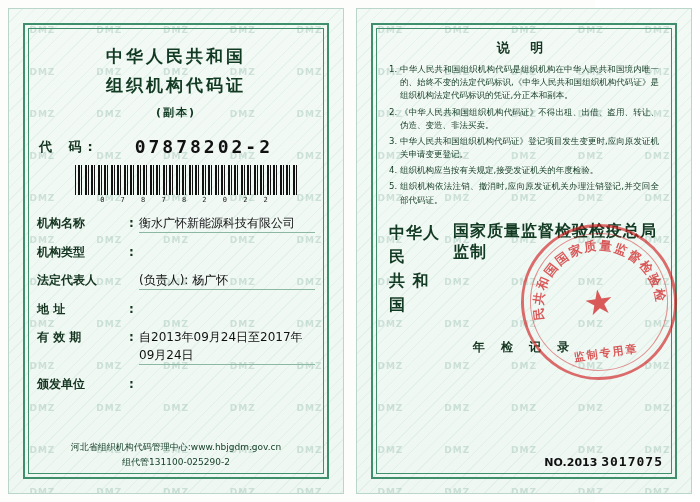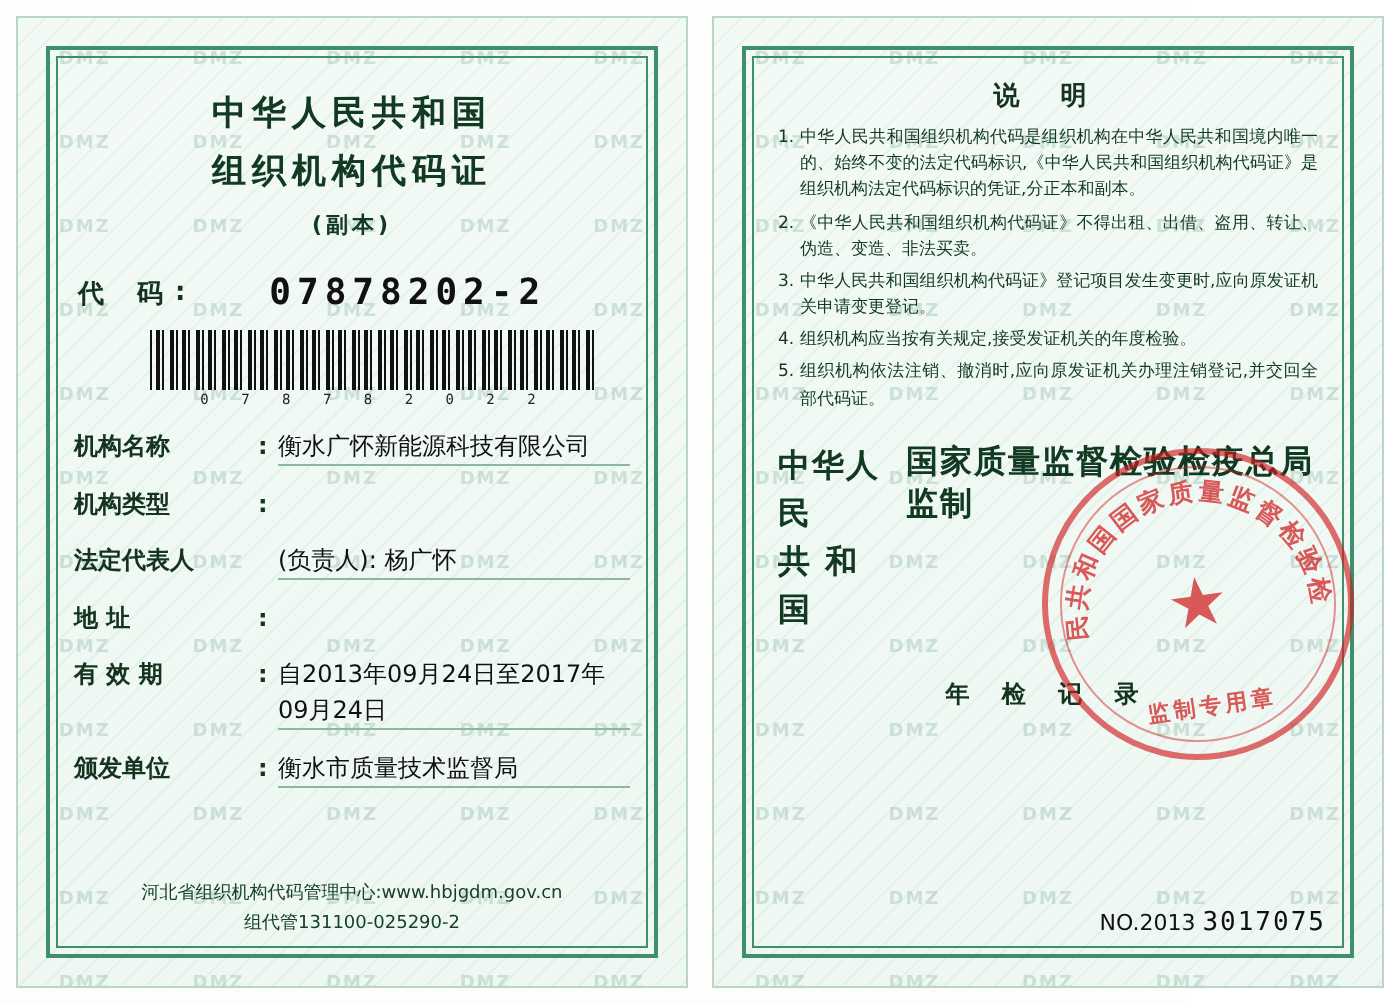--- a/index.html
+++ b/index.html
@@ -173,21 +173,21 @@
   }
   table.inspect td{
     border:1px solid #3f8f6d;
     height:22px;
     text-align:center;
     letter-spacing:3px;
   }
   table.inspect td.tall{height:34px;}
   .serial{
     position:absolute;right:12px;bottom:8px;
-    font-size:11px;font-weight:normal;color:#111;
+    font-size:11px;font-weight:bold;color:#111;
   }
   .serial .big{
     font-size:13px;letter-spacing:1px;
     font-family:"DejaVu Sans Mono","Liberation Mono",monospace;
   }
 
   
   .seal{
     position:absolute;
     right:14px;top:215px;
@@ -335,21 +335,20 @@
 
         <div class="field">
           <span class="lbl">有 效 期</span>
           <span class="colon">:</span>
           <span class="val underline">自2013年09月24日至2017年09月24日</span>
         </div>
 
         <div class="field">
           <span class="lbl">颁发单位</span>
           <span class="colon">:</span>
-          <span class="val underline">衡水市质量技术监督局</span>
         </div>
 
         <div class="foot">
           <div>河北省组织机构代码管理中心:www.hbjgdm.gov.cn</div>
           <div class="reg">组代管131100-025290-2</div>
         </div>
 
       </div>
     </div>
   </div>

